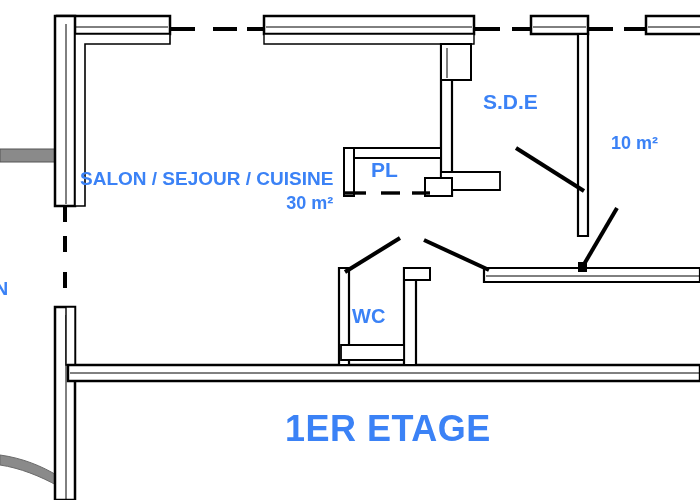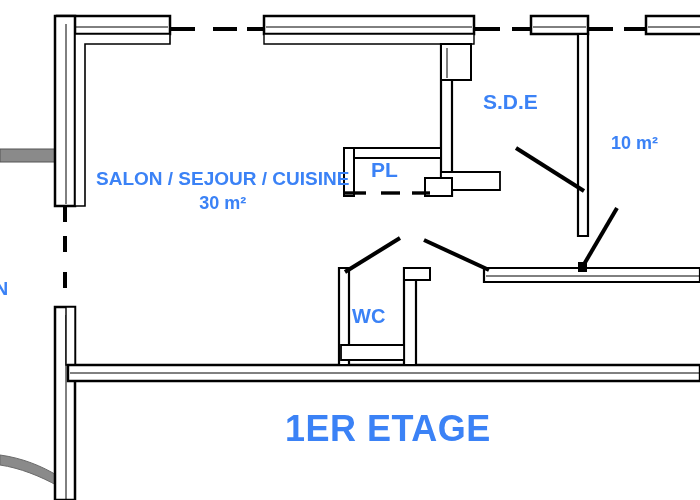--- a/index.html
+++ b/index.html
@@ -28,26 +28,26 @@
   .room-label {
     position: absolute;
     font-family: "Liberation Sans", sans-serif;
     font-weight: bold;
     color: #3b82f6;
     white-space: nowrap;
     letter-spacing: 0px;
     line-height: 1.18;
   }
   .lbl-salon {
-    left: 96px;
+    left: 80px;
     top: 168px;
     font-size: 19px;
     text-align: center;
   }
-  .lbl-salon .area { display: block; text-align: center; font-size: 18px; margin-top: 3px; }
+  .lbl-salon .area { display: block; text-align: right; font-size: 18px; margin-top: 3px; }
   .lbl-pl {
     left: 371px;
     top: 158px;
     font-size: 21px;
   }
   .lbl-sde {
     left: 483px;
     top: 90px;
     font-size: 21px;
   }

